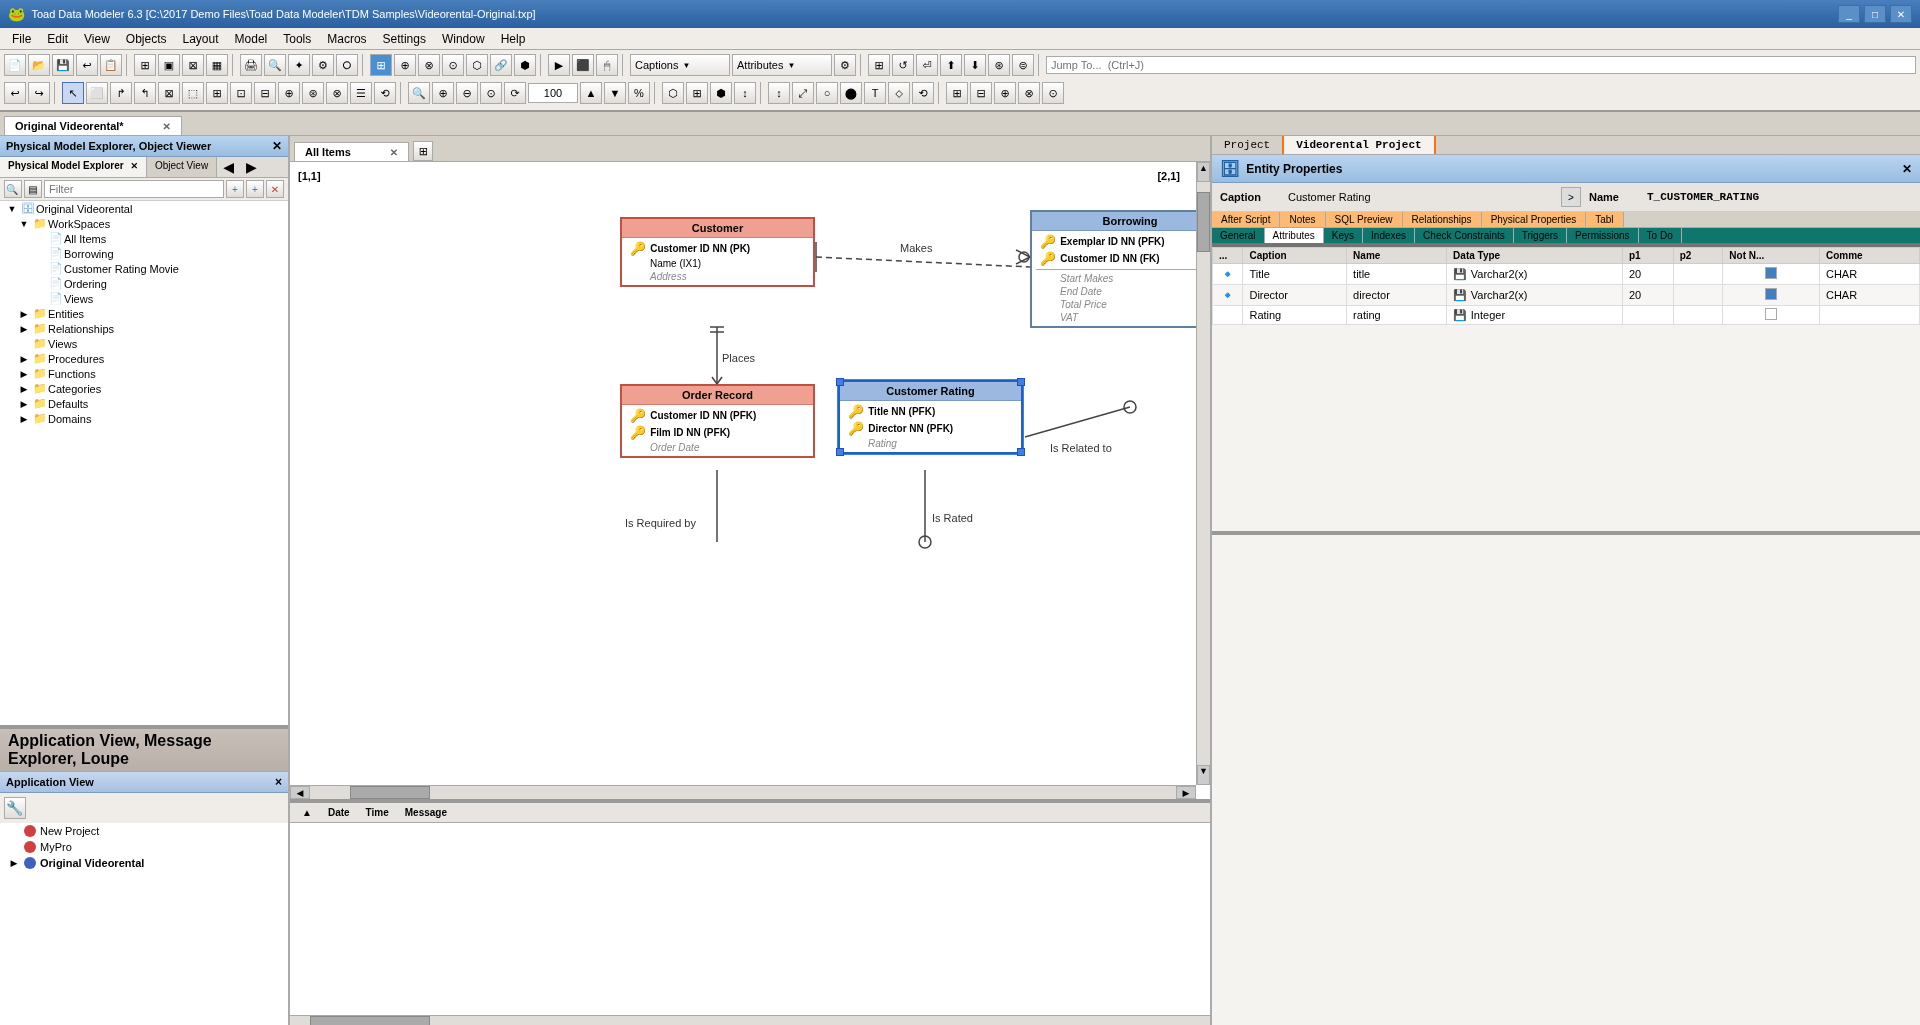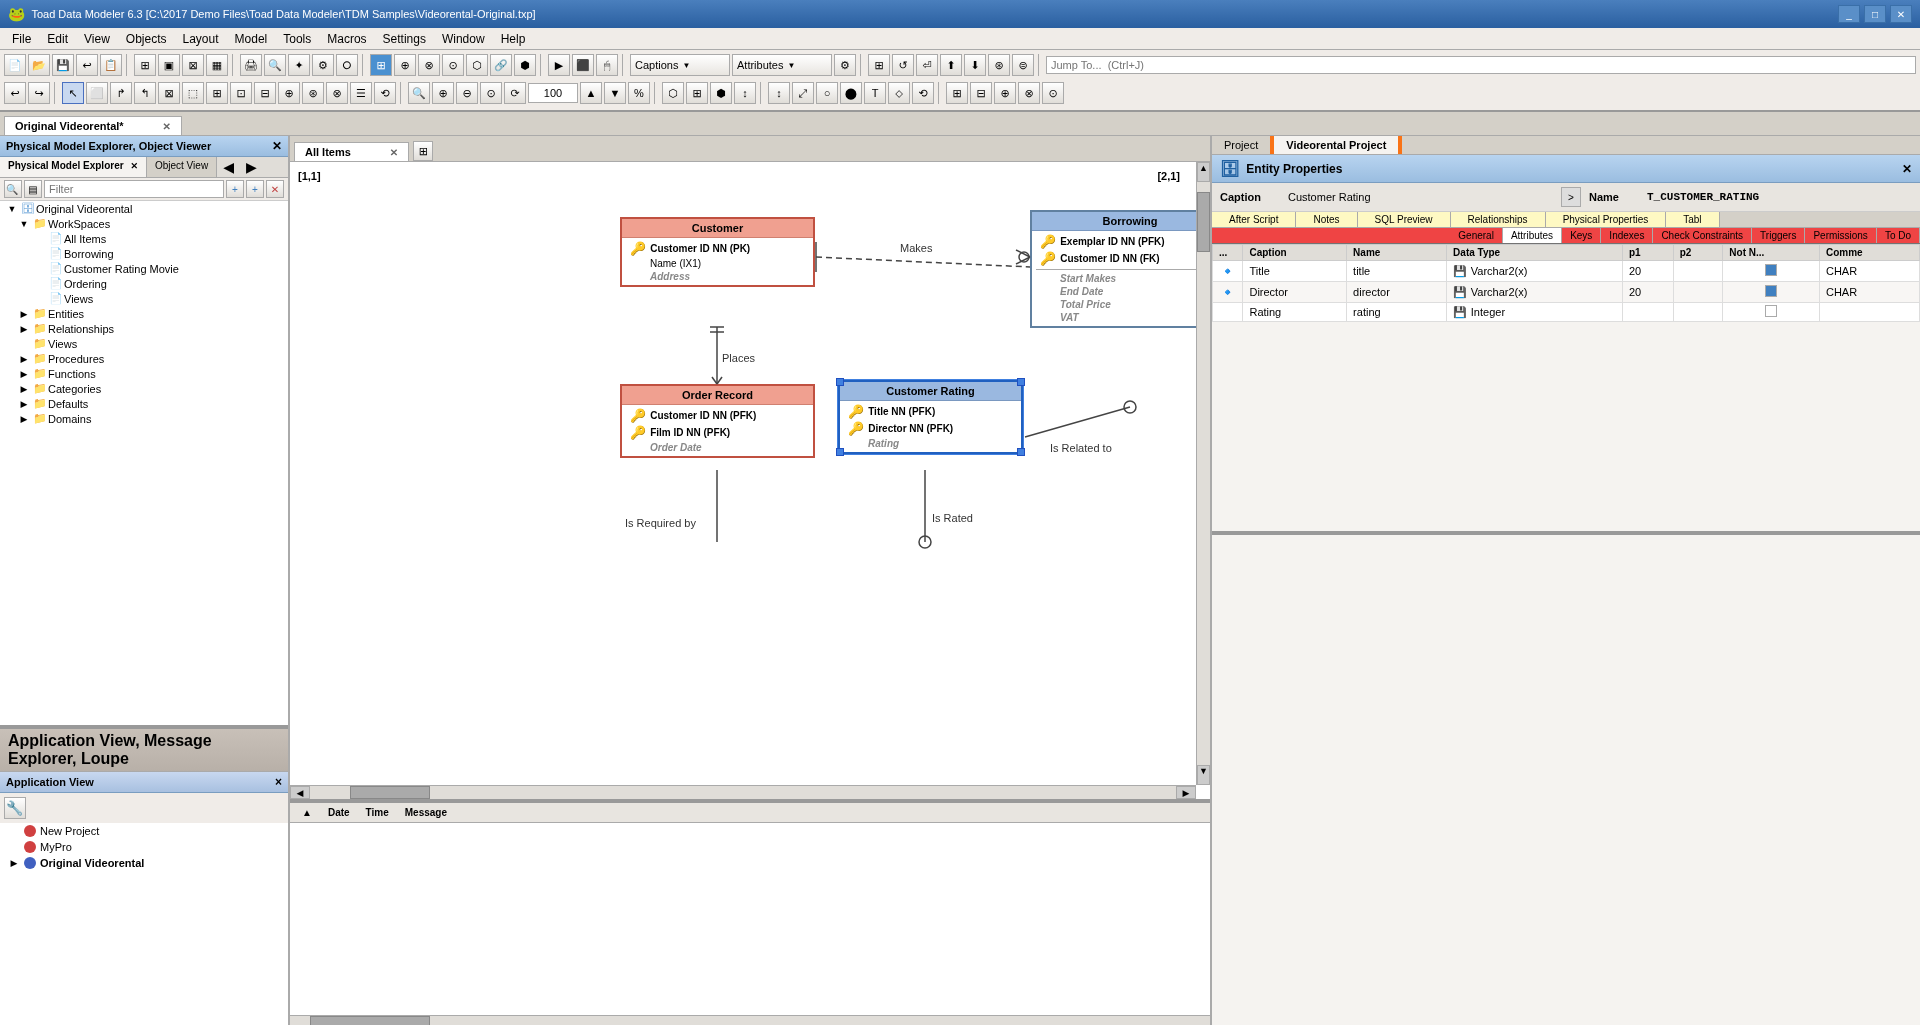--- a/index.html
+++ b/index.html
@@ -169,26 +169,26 @@
     .arrow-btn { 
       width: 20px; height: 20px; background: #ddd; border: 1px solid #aaa;
       cursor: pointer; font-size: 10px; display: flex; align-items: center; justify-content: center;
     }
     .name-value { font-size: 11px; flex: 1; font-weight: bold; font-family: Liberation Mono, monospace; }
 
     .props-tabs {
       display: flex; background: #d4d0c8; border-bottom: 1px solid #aaa; flex-shrink: 0;
     }
     .props-tab {
-      padding: 2px 17px; cursor: pointer; font-size: 10px; border-right: 1px solid #aaa;
-      background: #fef9c3;
+      padding: 2px 9px; cursor: pointer; font-size: 10px; border-right: 1px solid #aaa;
+      background: #fdba74;
     }
 
     .props-sub-tabs {
-      display: flex; background: #ef4444; border-bottom: 1px solid #737373; flex-shrink: 0; justify-content: flex-end;
+      display: flex; background: #0f766e; border-bottom: 4px solid #737373; flex-shrink: 0;
     }
     .props-sub-tab {
       padding: 2px 8px; cursor: pointer; font-size: 10px; border-right: 1px solid #aaa;
     }
     .props-sub-tab.active { background: white; }
 
     .attributes-table { width: 100%; border-collapse: collapse; font-size: 11px; }
     .attributes-table th {
       background: #e0ddd8; border: 1px solid #ccc; padding: 2px 6px;
       text-align: left; font-weight: bold; font-size: 10px;
@@ -200,22 +200,23 @@
     .dot-col { width: 20px; text-align: center; }
     .checkbox-cell { text-align: center; }
     .cb { width: 12px; height: 12px; border: 1px solid #aaa; display: inline-block; background: white; }
     .cb.checked { background: #4080c0; }
 
     
     .right-top-tabs {
       display: flex; background: #d4d0c8; border-bottom: 1px solid #aaa;
     }
     .right-top-tab {
-      padding: 3px 12px; cursor: pointer; font-size: 11px; border-right: 4px solid #f97316;
+      padding: 3px 12px; cursor: pointer; font-size: 11px; border-right: 2px solid #f97316;
       background: #d4d0c8;
+      font-family: Liberation Mono, monospace;
     }
     .right-top-tab.active { background: #f5f3f0; font-weight: bold; }
 
     
     ::-webkit-scrollbar { width: 12px; height: 12px; }
     ::-webkit-scrollbar-track { background: #e0ddd8; }
     ::-webkit-scrollbar-thumb { background: #aaa; border: 1px solid #888; }
 
     
     .diagram-entity {
@@ -223,21 +224,21 @@
       font-size: 10px; min-width: 160px;
     }
     .entity-header {
       text-align: center; padding: 3px 6px; font-weight: bold; font-size: 11px;
     }
     .entity-header.blue { background: #9ab8e0; border-bottom: 1px solid #7a98c0; }
     .entity-header.salmon { background: #f0a090; border-bottom: 1px solid #d08070; }
     .entity-body { padding: 2px 4px; }
     .entity-row { display: flex; align-items: center; gap: 4px; padding: 1px 4px; font-size: 10px; }
     .entity-row.bold { font-weight: bold; }
-    .entity-row.italic { color: #888; font-style: italic; font-weight: bold; }
+    .entity-row.italic { color: #888; font-style: italic; }
     .entity-divider { border-top: 1px solid #aaa; margin: 2px 0; }
 
     
     #diagram-svg {
       position: absolute; top: 0; left: 0; width: 100%; height: 100%;
       pointer-events: none;
     }
 
     
     .bottom-section-header {

